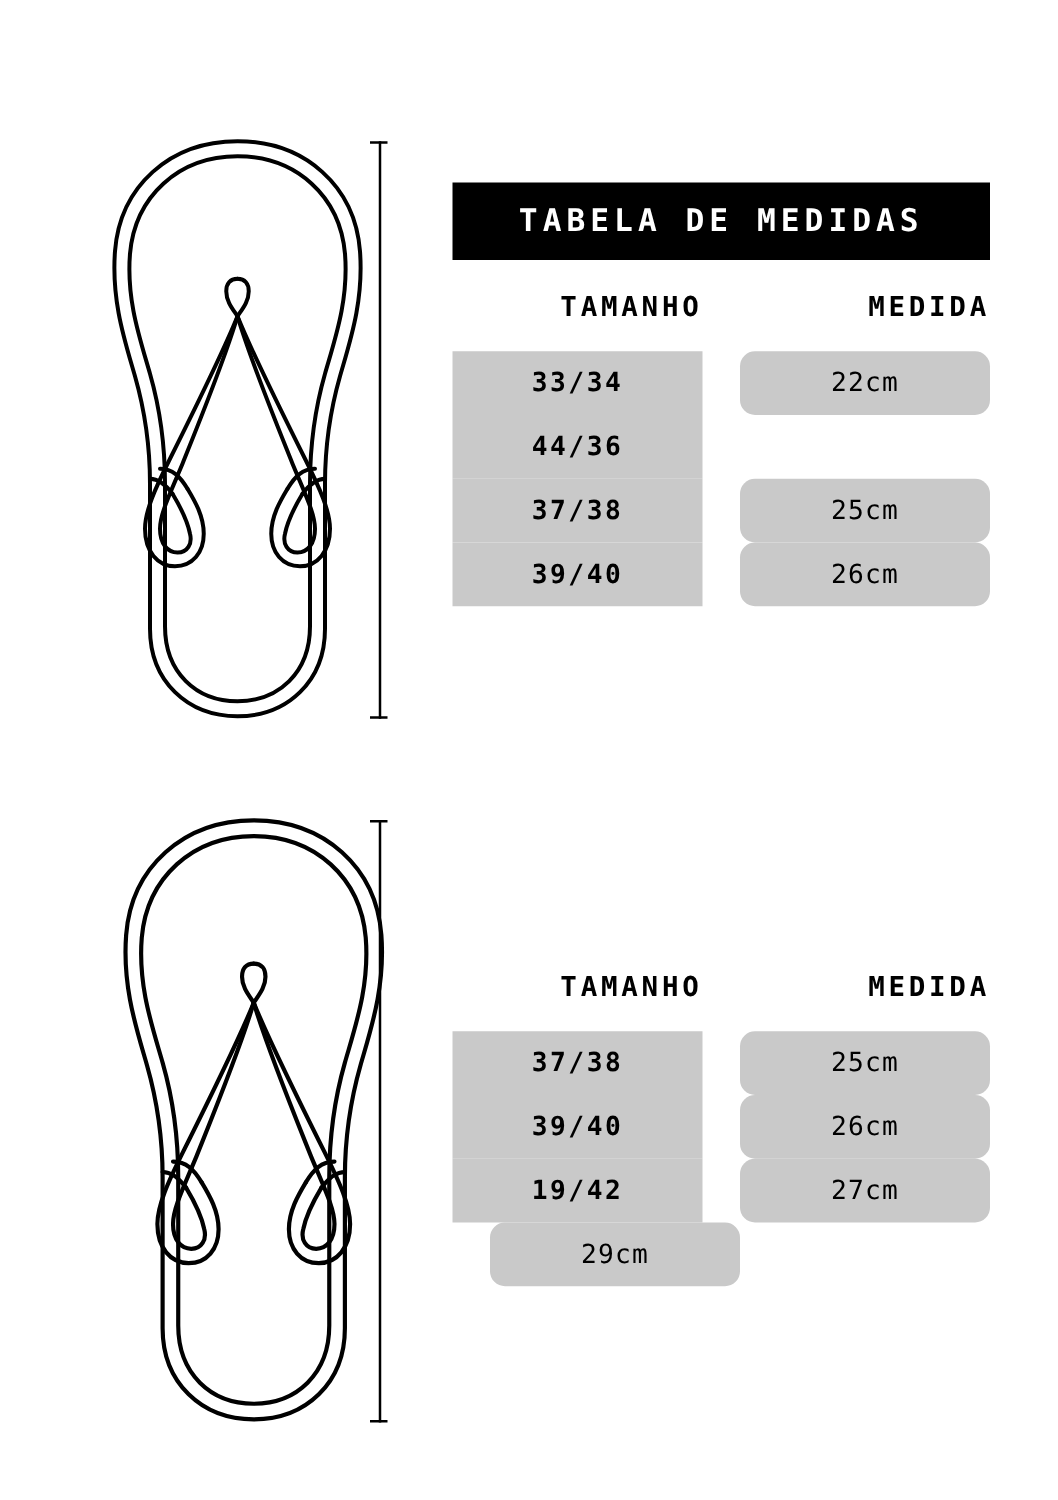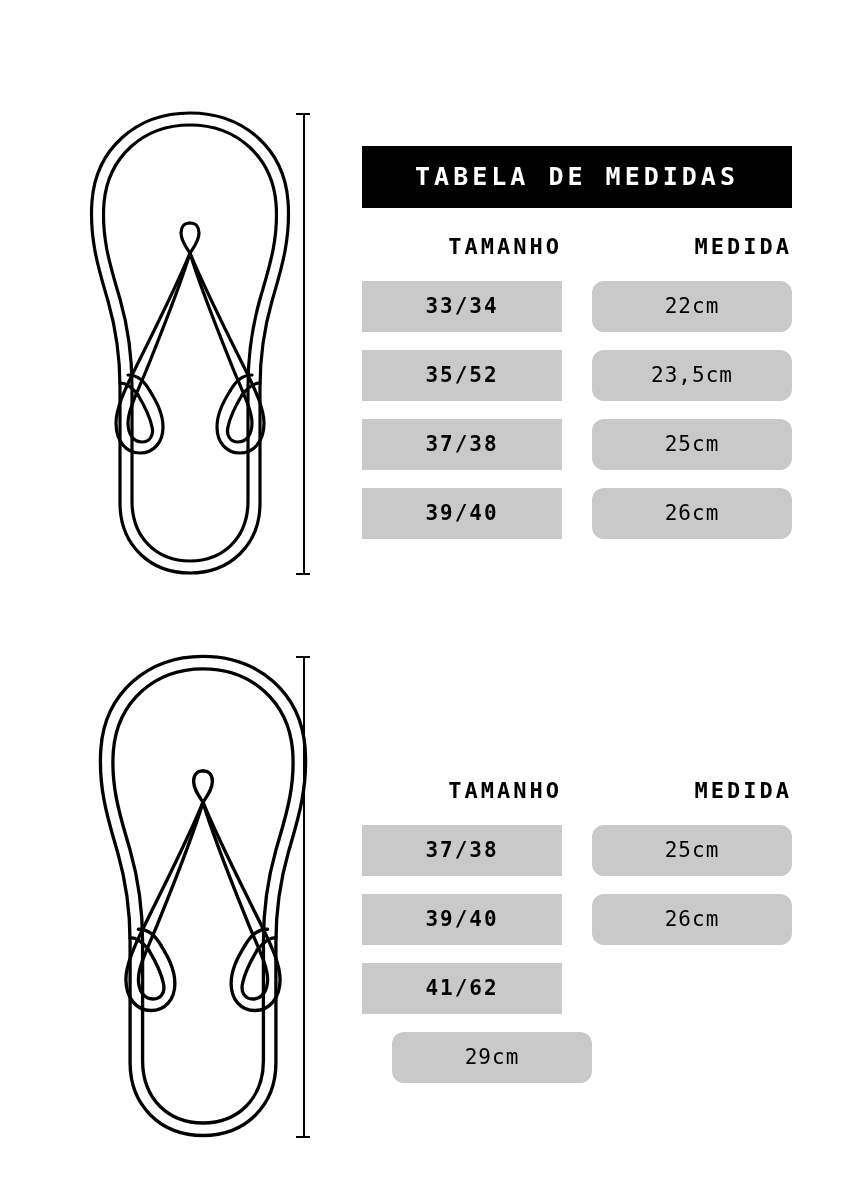--- a/index.html
+++ b/index.html
@@ -87,21 +87,21 @@
     font-size: 22px;
     letter-spacing: 3px;
     font-weight: 700;
   }
   .col-head.size-head { flex: 0 0 200px; }
   .col-head.meas-head { flex: 0 0 200px; margin-left: 30px; }
 
   .rows { margin-top: 22px; }
   .row {
     display: flex;
-    margin-bottom: 18px;
+    margin-bottom: 0;
   }
   .cell {
     background: #c9c9c9;
     text-align: center;
     font-size: 21px;
     padding: 13px 0 14px 0;
     letter-spacing: 1px;
   }
   .cell.size {
     flex: 0 0 200px;
@@ -205,22 +205,21 @@
       <div class="col-heads">
         <div class="col-head size-head">TAMANHO</div>
         <div class="col-head meas-head">MEDIDA</div>
       </div>
       <div class="rows">
         <div class="row">
           <div class="cell size">33/34</div>
           <div class="cell meas">22cm</div>
         </div>
         <div class="row">
-          <div class="cell size">35/52</div>
-          <div class="cell meas">23,5cm</div>
+          <div class="cell size">44/36</div>
         </div>
         <div class="row">
           <div class="cell size">37/38</div>
           <div class="cell meas">25cm</div>
         </div>
         <div class="row">
           <div class="cell size">39/40</div>
           <div class="cell meas">26cm</div>
         </div>
       </div>
@@ -306,21 +305,22 @@
       <div class="rows">
         <div class="row">
           <div class="cell size">37/38</div>
           <div class="cell meas">25cm</div>
         </div>
         <div class="row">
           <div class="cell size">39/40</div>
           <div class="cell meas">26cm</div>
         </div>
         <div class="row">
-          <div class="cell size">41/62</div>
+          <div class="cell size">19/42</div>
+          <div class="cell meas">27cm</div>
         </div>
         <div class="row">
           <div class="cell meas">29cm</div>
         </div>
       </div>
     </div>
   </div>
 
 </div>
 

